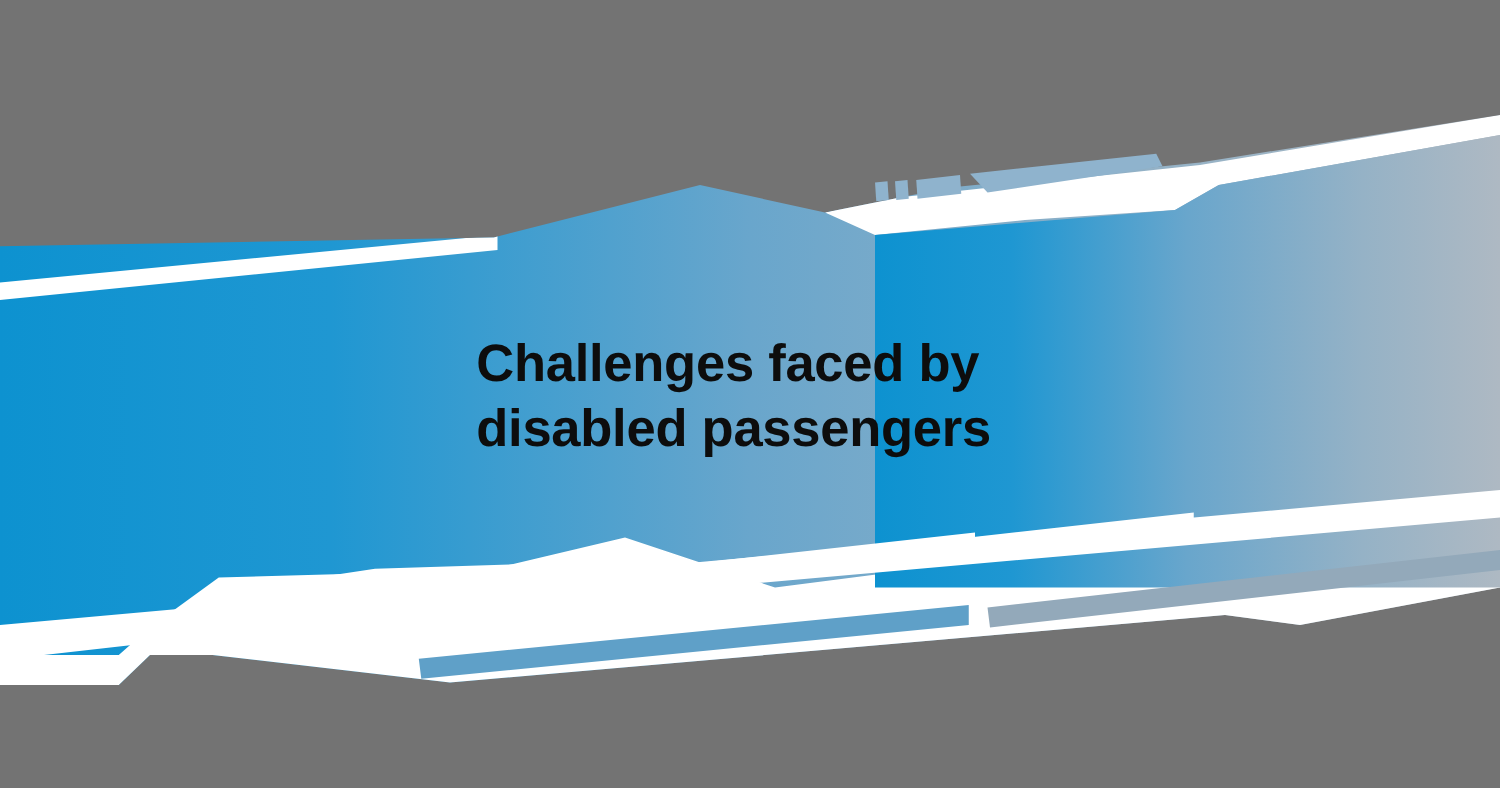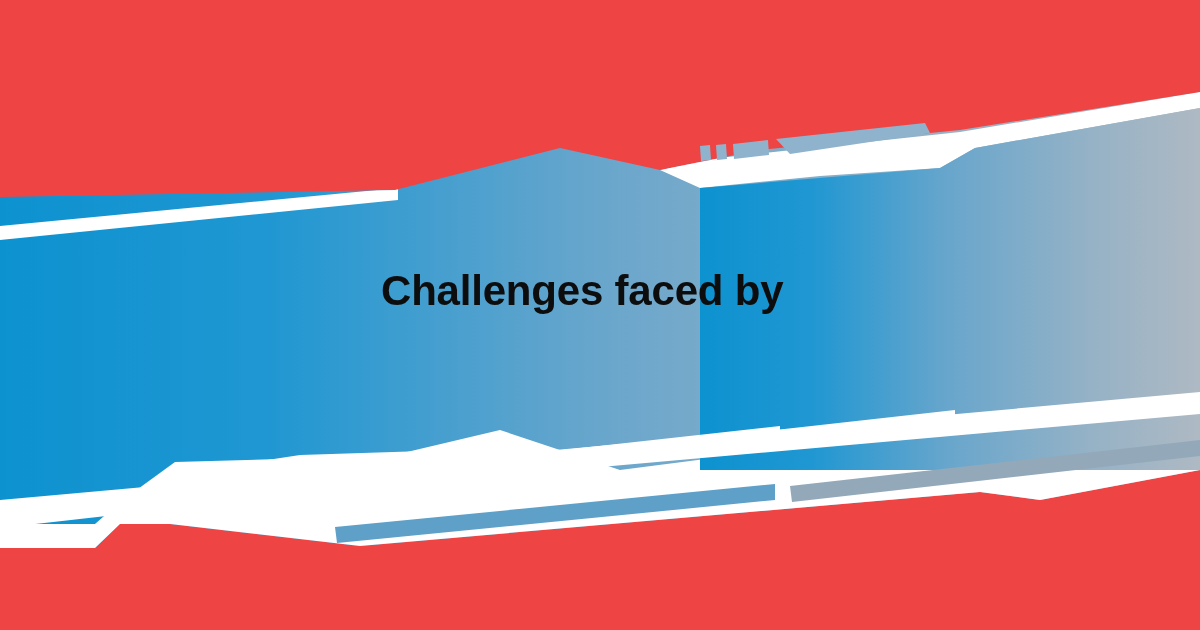--- a/index.html
+++ b/index.html
@@ -10,21 +10,21 @@
   body {
     width: 1200px;
     height: 630px;
     font-family: "Liberation Sans", sans-serif;
     overflow: hidden;
   }
   #banner {
     position: relative;
     width: 1200px;
     height: 630px;
-    background: #ef4444;
+    background: #737373;
   }
   #banner-art {
     position: absolute;
     inset: 0;
     width: 1200px;
     height: 630px;
     display: block;
   }
   #title-block {
     position: absolute;
@@ -125,15 +125,16 @@
 
     <g>
       <polygon points="335,527 775,484 775,500 337,543" fill="#5fa0c8"></polygon>
       <polygon points="790,486 1200,440 1200,456 792,502" fill="#93a9ba"></polygon>
       <polygon points="0,512 780,426 780,440 0,528" fill="#ffffff"></polygon>
     </g>
   </svg>
 
   <div id="title-block">
     <span class="title-line">Challenges faced by</span>
+    <span class="title-line">disabled passengers</span>
   </div>
 
 </div>
 
 </body></html>

